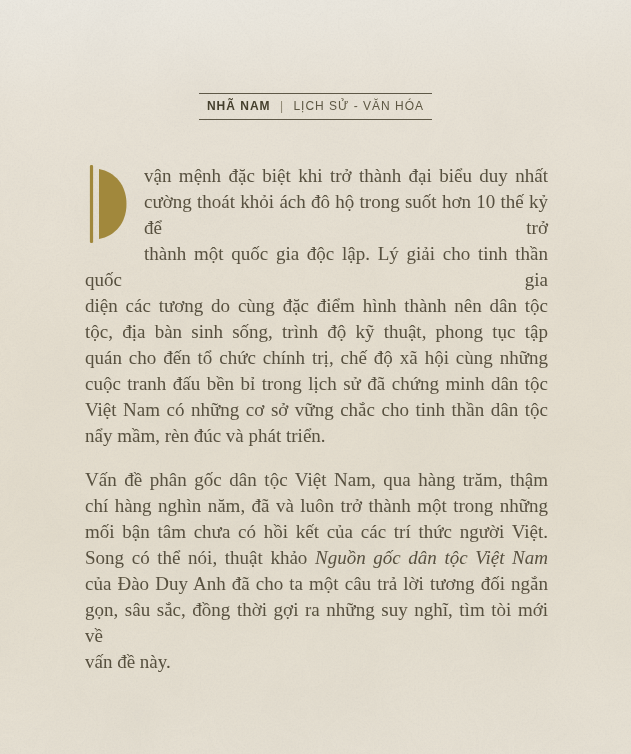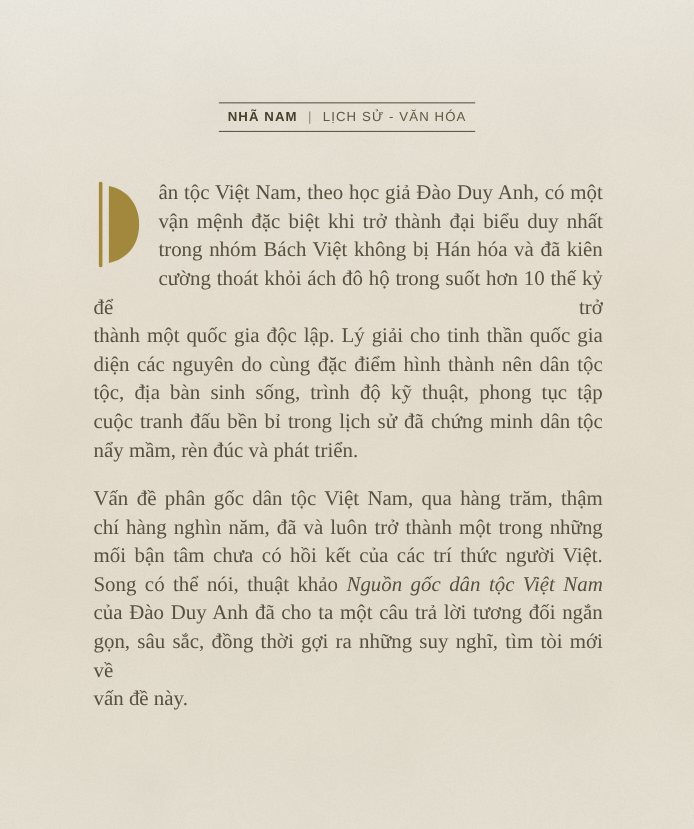--- a/index.html
+++ b/index.html
@@ -96,28 +96,28 @@
   <div class="column">
 
     <div class="para para1">
       <span class="dropcap" aria-label="D">
         <svg viewBox="0 0 44 78" xmlns="http://www.w3.org/2000/svg">
           <path d="M6.5 1.5 L6.5 76.5" stroke="#a1883c" stroke-width="3.2" stroke-linecap="round" fill="none"></path>
           <path d="M14 4 C 30 7, 41.5 20, 41.5 39 C 41.5 58, 30 71, 14 74 Z" fill="#a1883c"></path>
         </svg>
       </span>
       <div class="lines">
-          <div class="line"><span>ân tộc Việt Nam, theo học giả Đào Duy Anh, có một</span></div>
           <div class="line"><span>vận mệnh đặc biệt khi trở thành đại biểu duy nhất</span></div>
-          <div class="line"><span>trong nhóm Bách Việt không bị Hán hóa và đã kiên</span></div>
           <div class="line"><span>cường thoát khỏi ách đô hộ trong suốt hơn 10 thế kỷ để trở</span></div>
           <div class="line"><span>thành một quốc gia độc lập. Lý giải cho tinh thần quốc gia</span></div>
-          <div class="line"><span>diện các nguyên do cùng đặc điểm hình thành nên dân tộc</span></div>
+          <div class="line"><span>diện các tương do cùng đặc điểm hình thành nên dân tộc</span></div>
           <div class="line"><span>tộc, địa bàn sinh sống, trình độ kỹ thuật, phong tục tập</span></div>
+          <div class="line"><span>quán cho đến tổ chức chính trị, chế độ xã hội cùng những</span></div>
           <div class="line"><span>cuộc tranh đấu bền bỉ trong lịch sử đã chứng minh dân tộc</span></div>
+          <div class="line"><span>Việt Nam có những cơ sở vững chắc cho tinh thần dân tộc</span></div>
           <div class="line last"><span>nẩy mầm, rèn đúc và phát triển.</span></div>
         </div>
     </div>
 
     <div class="para para2">
       <div class="lines">
           <div class="line"><span>Vấn đề phân gốc dân tộc Việt Nam, qua hàng trăm, thậm</span></div>
           <div class="line"><span>chí hàng nghìn năm, đã và luôn trở thành một trong những</span></div>
           <div class="line"><span>mối bận tâm chưa có hồi kết của các trí thức người Việt.</span></div>
           <div class="line"><span>Song có thể nói, thuật khảo </span><i>Nguồn gốc dân tộc Việt Nam</i></div>

